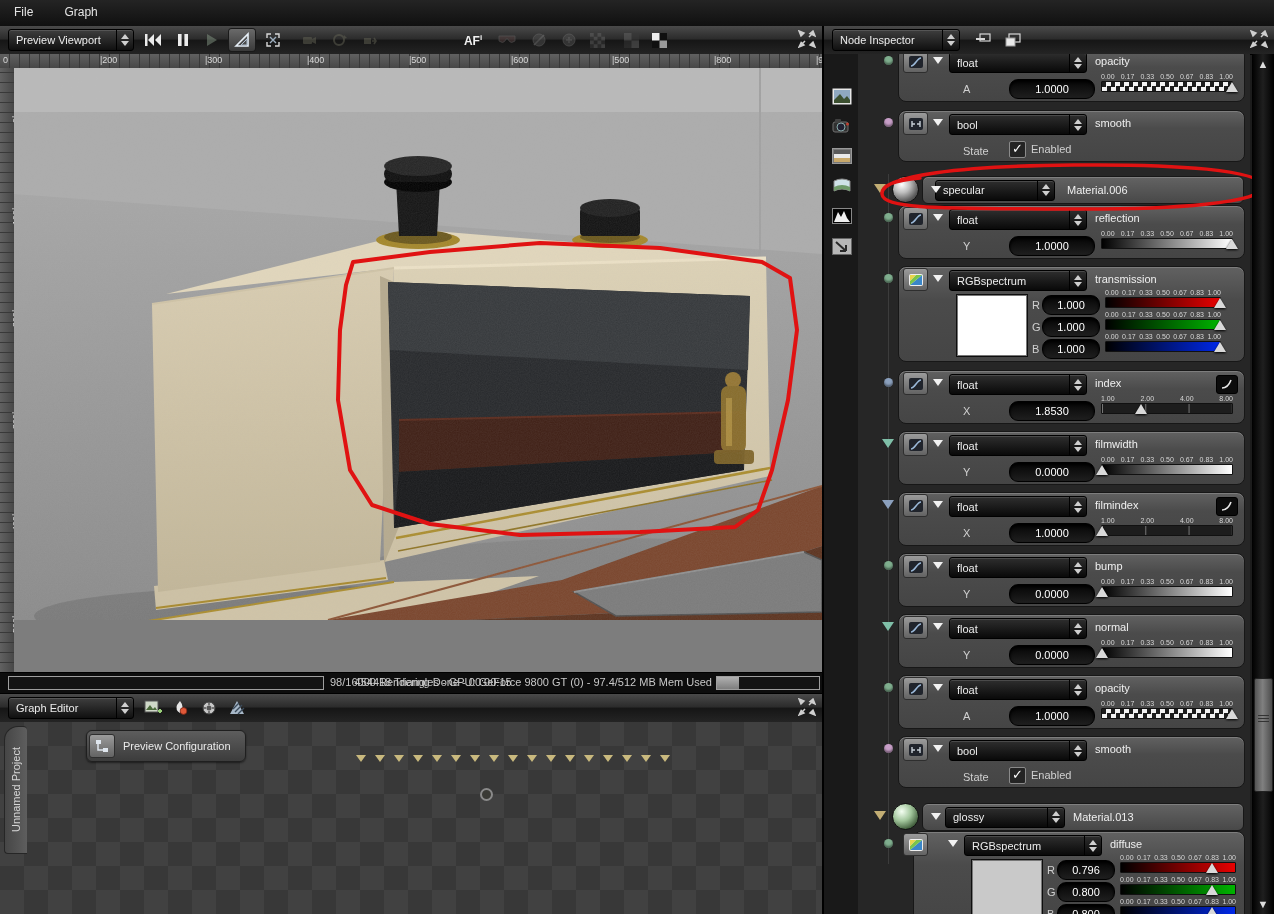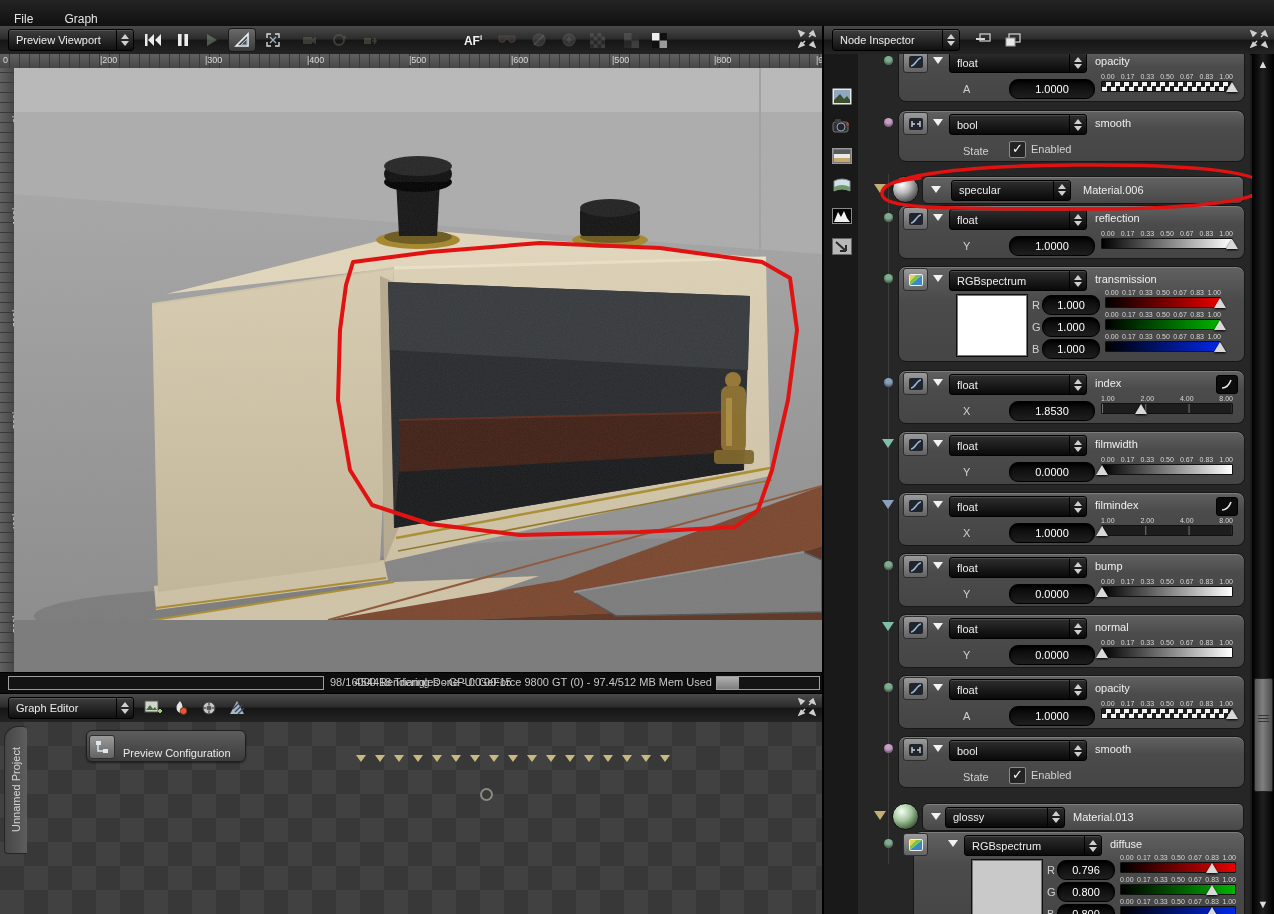--- a/index.html
+++ b/index.html
@@ -2,21 +2,21 @@
 <html><head>
 <meta charset="utf-8">
 <style>
   html,body{margin:0;padding:0;background:#000;}
   body{width:1274px;height:914px;position:relative;overflow:hidden;
        font-family:"Liberation Sans",sans-serif;color:#ddd;font-size:11px;
        -webkit-font-smoothing:antialiased;}
   .abs{position:absolute;}
   
   #menubar{left:0;top:0;width:1274px;height:26px;background:linear-gradient(#242424,#101010);}
-  .menu-item{display:inline-block;padding:12px 14px;color:#e4e4e4;font-size:12px;cursor:default;}
+  .menu-item{display:inline-block;padding:5px 14px;color:#e4e4e4;font-size:12px;cursor:default;}
   
   .toolbar{background:linear-gradient(#4a4a4a,#2c2c2c 45%,#161616 52%,#242424);border-bottom:1px solid #000;}
   .dd{height:20px;background:linear-gradient(#3e3e3e,#101010);border:1px solid #000;border-radius:3px;
       display:flex;align-items:center;box-shadow:inset 0 1px 0 #555;}
   .dd-label{flex:1;padding:0 7px;color:#ececec;font-size:11px;white-space:nowrap;overflow:hidden;}
   .dd-spin{width:16px;border-left:1px solid #000;height:100%;display:flex;flex-direction:column;
            align-items:center;justify-content:center;gap:2px;}
   .tri-up{width:0;height:0;border-left:4px solid transparent;border-right:4px solid transparent;border-bottom:5px solid #cfcfcf;}
   .tri-dn{width:0;height:0;border-left:4px solid transparent;border-right:4px solid transparent;border-top:5px solid #cfcfcf;}
   .tbtn{position:absolute;top:3px;width:26px;height:22px;display:flex;align-items:center;justify-content:center;
@@ -40,21 +40,21 @@
   .pbar{position:absolute;top:3px;height:12px;border:1px solid #9e9e9e;background:#141414;}
   .pfill{height:100%;background:linear-gradient(#b0b0b0,#7e7e7e);}
   
   #ge-canvas{background:
      repeating-conic-gradient(#414141 0 25%,#383838 0 50%);
      background-size:48px 48px;overflow:hidden;}
   #ge-project-tab{background:linear-gradient(90deg,#5e5e5e,#464646);border:1px solid #262626;border-left:none;
      border-radius:0 4px 14px 4px;color:#d6d6d6;font-size:11px;
      writing-mode:vertical-rl;transform:rotate(180deg);display:flex;align-items:center;justify-content:center;}
   #ge-preview{background:linear-gradient(#5d5d5d,#3c3c3c);border:1px solid #1f1f1f;border-radius:6px;
-     display:flex;align-items:flex-end;gap:8px;padding:2px 14px 2px 2px;color:#eaeaea;box-shadow:0 1px 2px rgba(0,0,0,.5);}
+     display:flex;align-items:center;gap:8px;padding:2px 14px 2px 2px;color:#eaeaea;box-shadow:0 1px 2px rgba(0,0,0,.5);}
   .chip{width:24px;height:22px;border-radius:3px;background:linear-gradient(#9b9b9b,#636363);
         display:flex;align-items:center;justify-content:center;border:1px solid #2e2e2e;}
   #ge-node{background:linear-gradient(#46463f,#35352f);border:2px solid #a89a50;border-radius:13px;
      display:flex;align-items:center;color:#f0f0e8;}
   #ge-node .nlabel{flex:1;text-align:center;padding-right:20px;}
   .node-tris{position:absolute;display:flex;gap:9px;}
   .ntri{width:0;height:0;border-left:5px solid transparent;border-right:5px solid transparent;border-top:7px solid #c9b97e;}
   #ge-node-port{width:9px;height:9px;border-radius:50%;border:2px solid #8a8a8a;background:#3a3a35;}
   
   #right{left:822px;top:26px;width:452px;height:888px;background:#1c1c1c;border-left:2px solid #000;}
@@ -534,21 +534,21 @@
       <div class="chip" style="position: absolute; left: 45px; top: 58px; width: 23px; height: 21px;">
         <svg width="14" height="12" viewBox="0 0 14 12">
           <rect width="14" height="12" rx="2" fill="#20242c"></rect>
           <path d="M3,3 V9 M11,3 V9 M3,6 H6 M8,6 H11" stroke="#c8d0d8" stroke-width="1.4"></path>
         </svg>
       </div>
       <i class="marker-tri" style="left: 16px; top: 130px; border-top: 9px solid rgb(195, 174, 116);"></i>
       <div style="position: absolute; left: 34px; top: 122px; width: 25px; height: 25px; border-radius: 50%; border: 1px solid rgb(17, 17, 17); background: radial-gradient(circle at 35% 30%, rgb(255, 255, 255), rgb(189, 189, 189) 35%, rgb(92, 92, 92) 70%, rgb(44, 44, 44));"></div>
       <div class="mat-header" style="left: 64px; top: 122px; width: 320px; height: 26px;">
         <i class="collapse" style="position: absolute; left: 8px; top: 9px;"></i>
-        <div class="dd2" style="width: 118px; margin-left: 28px;">
+        <div class="dd2" style="width: 118px; margin-left: 12px;">
           <span class="dd-label">specular</span>
           <span class="dd-spin">
             <i class="tri-up"></i>
             <i class="tri-dn"></i>
           </span>
         </div>
         <span class="gname" style="margin-left: 12px;">Material.006</span>
       </div>
       <i class="marker-dot" style="left: 26px; top: 159px; background: rgb(127, 174, 142); box-shadow: rgba(0, 0, 0, 0.4) 0px -2px 2px inset;"></i>
       <div class="group" style="left: 40px; top: 151px; width: 345px; height: 52px;">

